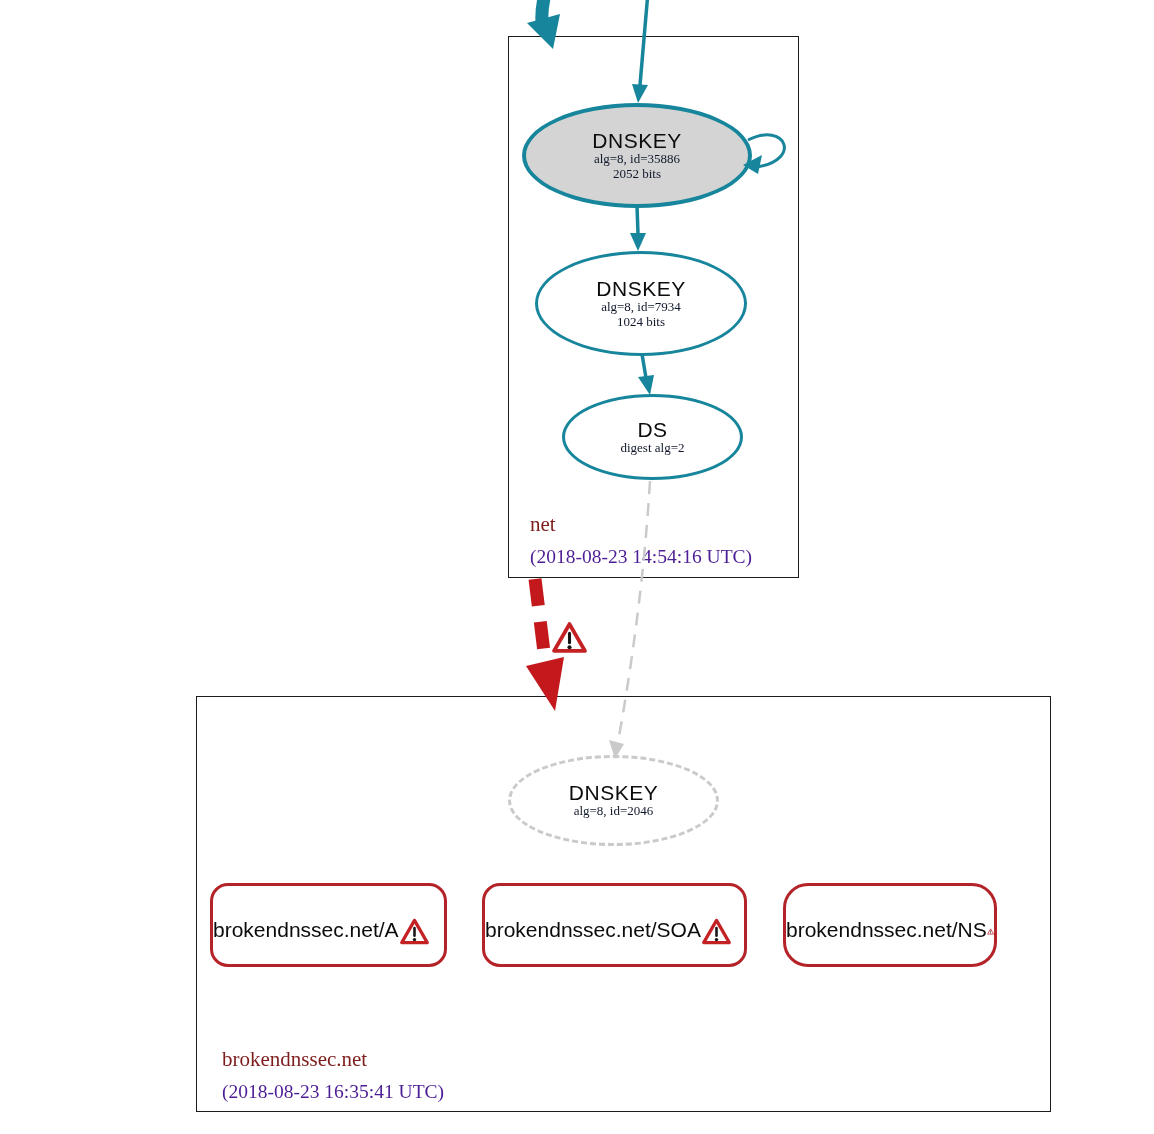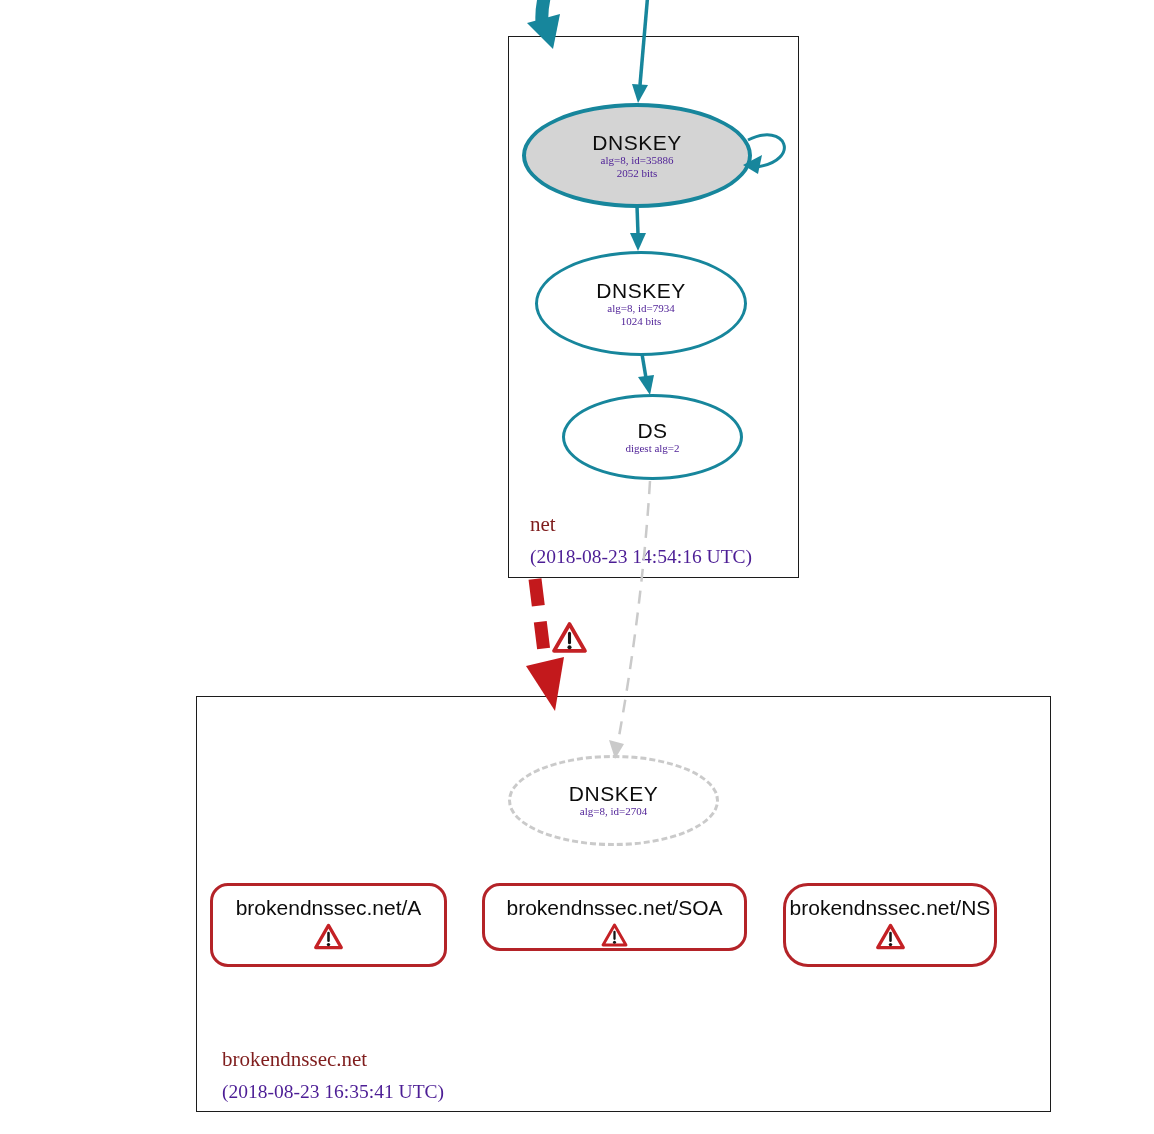--- a/index.html
+++ b/index.html
@@ -26,21 +26,21 @@
     z-index:2;
     background:#ffffff;
     box-sizing:border-box;
   }
   .node .title{
     font-family:"Liberation Sans", sans-serif;
     font-size:21px;color:#0c0c0c;letter-spacing:.5px;line-height:1.05;
   }
   .node .detail, .node .bits{
     font-family:"Liberation Serif", serif;
-    font-size:11px;color:#4c1d95;line-height:1.12;
+    font-size:13px;color:#0f172a;line-height:1.12;
   }
   #ksk-node{
     left:522px;top:103px;width:230px;height:105px;
     border:4px solid var(--teal);border-radius:50%;
     background:var(--node_fill_gray);
   }
   #zsk-node{
     left:535px;top:251px;width:212px;height:105px;
     border:3px solid var(--teal);border-radius:50%;
   }
@@ -51,30 +51,30 @@
   #broken-dnskey-node{
     left:508px;top:755px;width:211px;height:91px;
     border:3px dashed var(--dashed_gray);border-radius:50%;
   }
 
   .rrset{
     position:absolute;
     border:3px solid var(--red_border);
     border-radius:18px;
     background:#ffffff;
-    display:flex;flex-direction:column;align-items:center;
+    display:flex;flex-direction:row;align-items:center;
     padding-top:10px;box-sizing:border-box;
     z-index:2;
   }
   .rrset .rr-label{
     font-family:"Liberation Sans", sans-serif;
     font-size:21px;color:#0c0c0c;white-space:nowrap;
   }
   #rrset-a{left:210px;top:883px;width:237px;height:84px;}
-  #rrset-soa{left:482px;top:883px;width:265px;height:68px;}
+  #rrset-soa{left:482px;top:883px;width:265px;height:84px;}
   #rrset-ns{left:783px;top:883px;width:214px;height:84px;border-radius:25px;}
 
   .zone-name{
     position:absolute;font-family:"Liberation Serif", serif;
     font-size:21px;color:#7f1d1d;z-index:2;
   }
   .zone-ts{
     position:absolute;font-family:"Liberation Serif", serif;
     font-size:19.5px;color:#4c1d95;z-index:2;
   }
@@ -124,21 +124,21 @@
   <div class="node" id="ds-node">
     <div class="title">DS</div>
     <div class="detail">digest alg=2</div>
   </div>
 
   <div class="zone-name" id="net-zone-name">net</div>
   <div class="zone-ts" id="net-zone-ts">(2018-08-23 14:54:16 UTC)</div>
 
   <div class="node" id="broken-dnskey-node">
     <div class="title">DNSKEY</div>
-    <div class="detail">alg=8, id=2704</div>
+    <div class="detail">alg=8, id=2046</div>
   </div>
 
   <div class="rrset" id="rrset-a">
     <div class="rr-label">brokendnssec.net/A</div>
     <svg class="warning-icon" viewBox="0 0 36 34">
       <path class="warn-tri" d="M18 4 L33 30 L3 30 Z"></path>
       <line class="warn-bang" x1="18" y1="13" x2="18" y2="22"></line>
       <circle class="warn-dot" cx="18" cy="26.5" r="2"></circle>
     </svg>
   </div>

